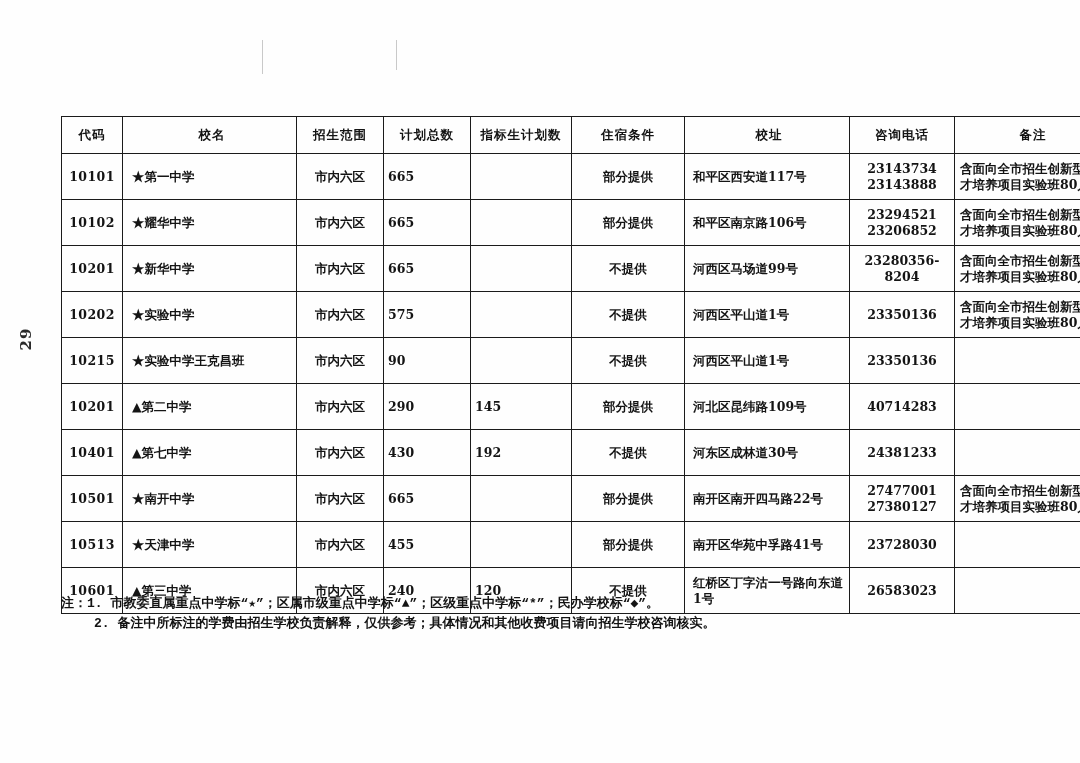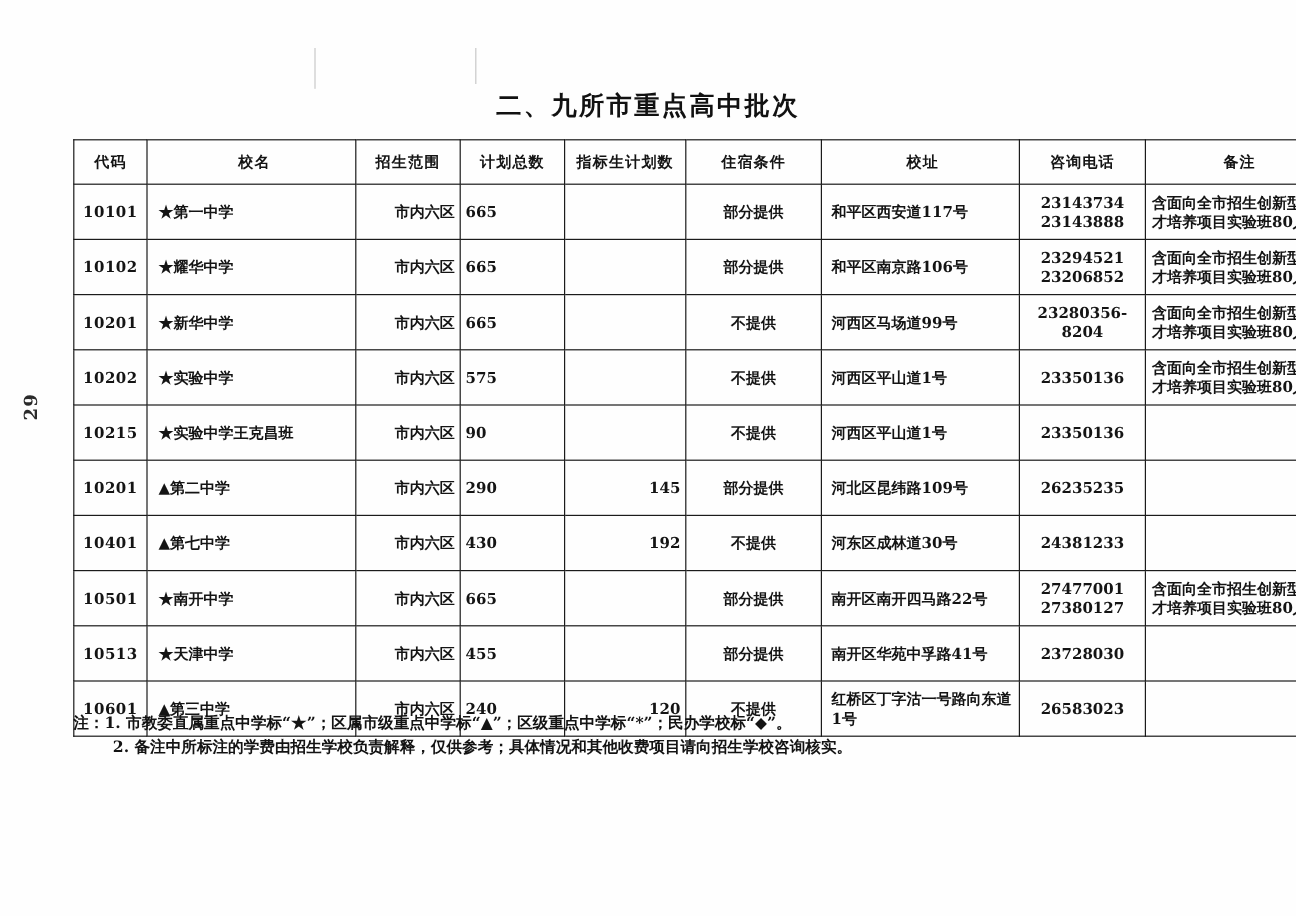--- a/index.html
+++ b/index.html
@@ -74,54 +74,53 @@
     height: 36px;
     text-align: center;
     letter-spacing: 1px;
     font-family: Liberation Serif, serif;
   }
   table.main td {
     height: 45px;
   }
   .c-code   { width: 52px;  text-align: center; letter-spacing: 0.4px; }
   .c-name   { width: 160px; text-align: left; padding-left: 9px !important; margin-left: 28px; }
-  .c-range  { width: 78px;  text-align: right; }
+  .c-range  { width: 78px;  text-align: center; }
   .c-plan   { width: 78px;  }
-  .c-quota  { width: 92px;  text-align: right; }
+  .c-quota  { width: 92px;  text-align: left; }
   .c-dorm   { width: 104px; text-align: center; }
   .c-addr   { width: 152px; text-align: left; padding-left: 8px !important; border-radius: 18px; }
   .c-tel    { width: 96px;  text-align: center; line-height: 1.3; }
   .c-note   { width: 146px; text-align: left; padding-left: 5px !important; font-size: 11.6px; line-height: 1.25; }
 
   .tel-line { display: block; }
 
   .notes {
     position: absolute;
     left: 61px;
     top: 594px;
     width: 960px;
     font-size: 13px;
     font-weight: 700;
     line-height: 1.55;
     color: #131313;
   }
-  .notes .n-line { white-space: nowrap; }
+  .notes .n-line { white-space: nowrap; font-family: Liberation Mono, monospace; }
   .notes .n-indent { padding-left: 33px; }
 </style>
 </head>
 <body>
 
 <div class="page">
 
   <div class="scan-mark m1"></div>
   <div class="scan-mark m2"></div>
 
   <div class="page-number">29</div>
 
-  <div class="doc-title">二、九所市重点高中批次</div>
 
   <table class="main">
     <thead>
       <tr>
         <th class="c-code">代码</th>
         <th class="c-name">校名</th>
         <th class="c-range">招生范围</th>
         <th class="c-plan">计划总数</th>
         <th class="c-quota">指标生计划数</th>
         <th class="c-dorm">住宿条件</th>
@@ -201,21 +200,21 @@
         </tr>
         <tr>
           <td class="c-code">10201</td>
           <td class="c-name">▲第二中学</td>
           <td class="c-range">市内六区</td>
           <td class="c-plan">290</td>
           <td class="c-quota">145</td>
           <td class="c-dorm">部分提供</td>
           <td class="c-addr">河北区昆纬路109号</td>
           <td class="c-tel">
-            <span class="tel-line">26235235</span>
+            <span class="tel-line">40714283</span>
           </td>
           <td class="c-note"></td>
         </tr>
         <tr>
           <td class="c-code">10401</td>
           <td class="c-name">▲第七中学</td>
           <td class="c-range">市内六区</td>
           <td class="c-plan">430</td>
           <td class="c-quota">192</td>
           <td class="c-dorm">不提供</td>

